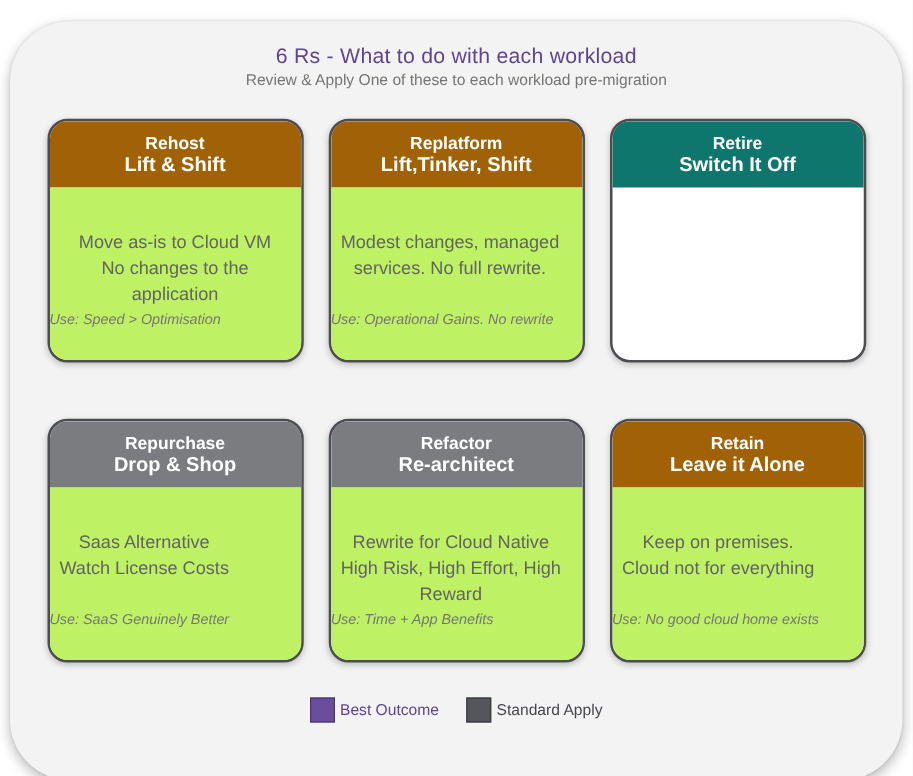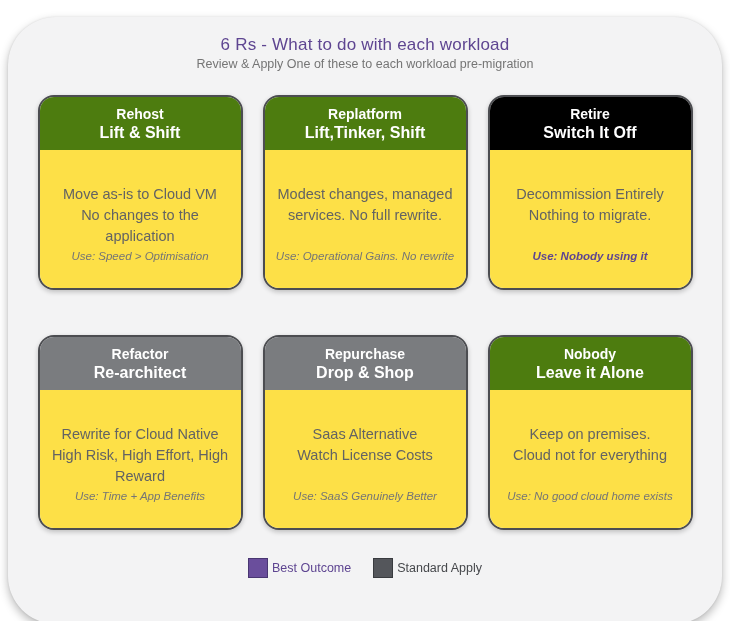--- a/index.html
+++ b/index.html
@@ -54,31 +54,31 @@
   .card-header {
     height: 53px;
     flex: 0 0 53px;
     display: flex;
     flex-direction: column;
     justify-content: center;
     align-items: center;
     color: #ffffff;
     gap: 2px;
   }
-  .card.dark   .card-header { background: #4d7c0f; }
+  .card.dark   .card-header { background: #a16207; }
   .card.medium .card-header { background: #7a7c7f; }
-  .card.purple .card-header { background: #000000; align-items: center; }
+  .card.purple .card-header { background: #0f766e; align-items: center; }
   .card-title   { font-size: 14px; font-weight: bold; }
   .card-tagline { font-size: 16px; font-weight: bold; }
   .card-body {
     flex: 1;
     display: flex;
     flex-direction: column;
-    align-items: center;
-    background: #fde047;
+    align-items: flex-start;
+    background: #bef264;
   }
   .body-text {
     margin-top: 34px;
     padding: 0 8px;
     font-size: 14.5px;
     line-height: 1.45;
     color: #636363;
     text-align: center;
     white-space: pre-line;
   }
@@ -144,58 +144,53 @@
 services. No full rewrite.</div>
           <div class="use-text">Use: Operational Gains. No rewrite</div>
         </div>
       </div>
 
       <div class="card purple">
         <div class="card-header">
           <div class="card-title">Retire</div>
           <div class="card-tagline">Switch It Off</div>
         </div>
-        <div class="card-body">
-          <div class="body-text">Decommission Entirely
-Nothing to migrate.</div>
-          <div class="use-text">Use: Nobody using it</div>
-        </div>
       </div>
 
     </div>
     <div class="grid-row">
+
+      <div class="card medium">
+        <div class="card-header">
+          <div class="card-title">Repurchase</div>
+          <div class="card-tagline">Drop &amp; Shop</div>
+        </div>
+        <div class="card-body">
+          <div class="body-text">Saas Alternative
+Watch License Costs</div>
+          <div class="use-text">Use: SaaS Genuinely Better</div>
+        </div>
+      </div>
 
       <div class="card medium">
         <div class="card-header">
           <div class="card-title">Refactor</div>
           <div class="card-tagline">Re-architect</div>
         </div>
         <div class="card-body">
           <div class="body-text">Rewrite for Cloud Native
 High Risk, High Effort, High
 Reward</div>
           <div class="use-text">Use: Time + App Benefits</div>
         </div>
       </div>
 
-      <div class="card medium">
-        <div class="card-header">
-          <div class="card-title">Repurchase</div>
-          <div class="card-tagline">Drop &amp; Shop</div>
-        </div>
-        <div class="card-body">
-          <div class="body-text">Saas Alternative
-Watch License Costs</div>
-          <div class="use-text">Use: SaaS Genuinely Better</div>
-        </div>
-      </div>
-
       <div class="card dark">
         <div class="card-header">
-          <div class="card-title">Nobody</div>
+          <div class="card-title">Retain</div>
           <div class="card-tagline">Leave it Alone</div>
         </div>
         <div class="card-body">
           <div class="body-text">Keep on premises.
 Cloud not for everything</div>
           <div class="use-text">Use: No good cloud home exists</div>
         </div>
       </div>
 
     </div>

